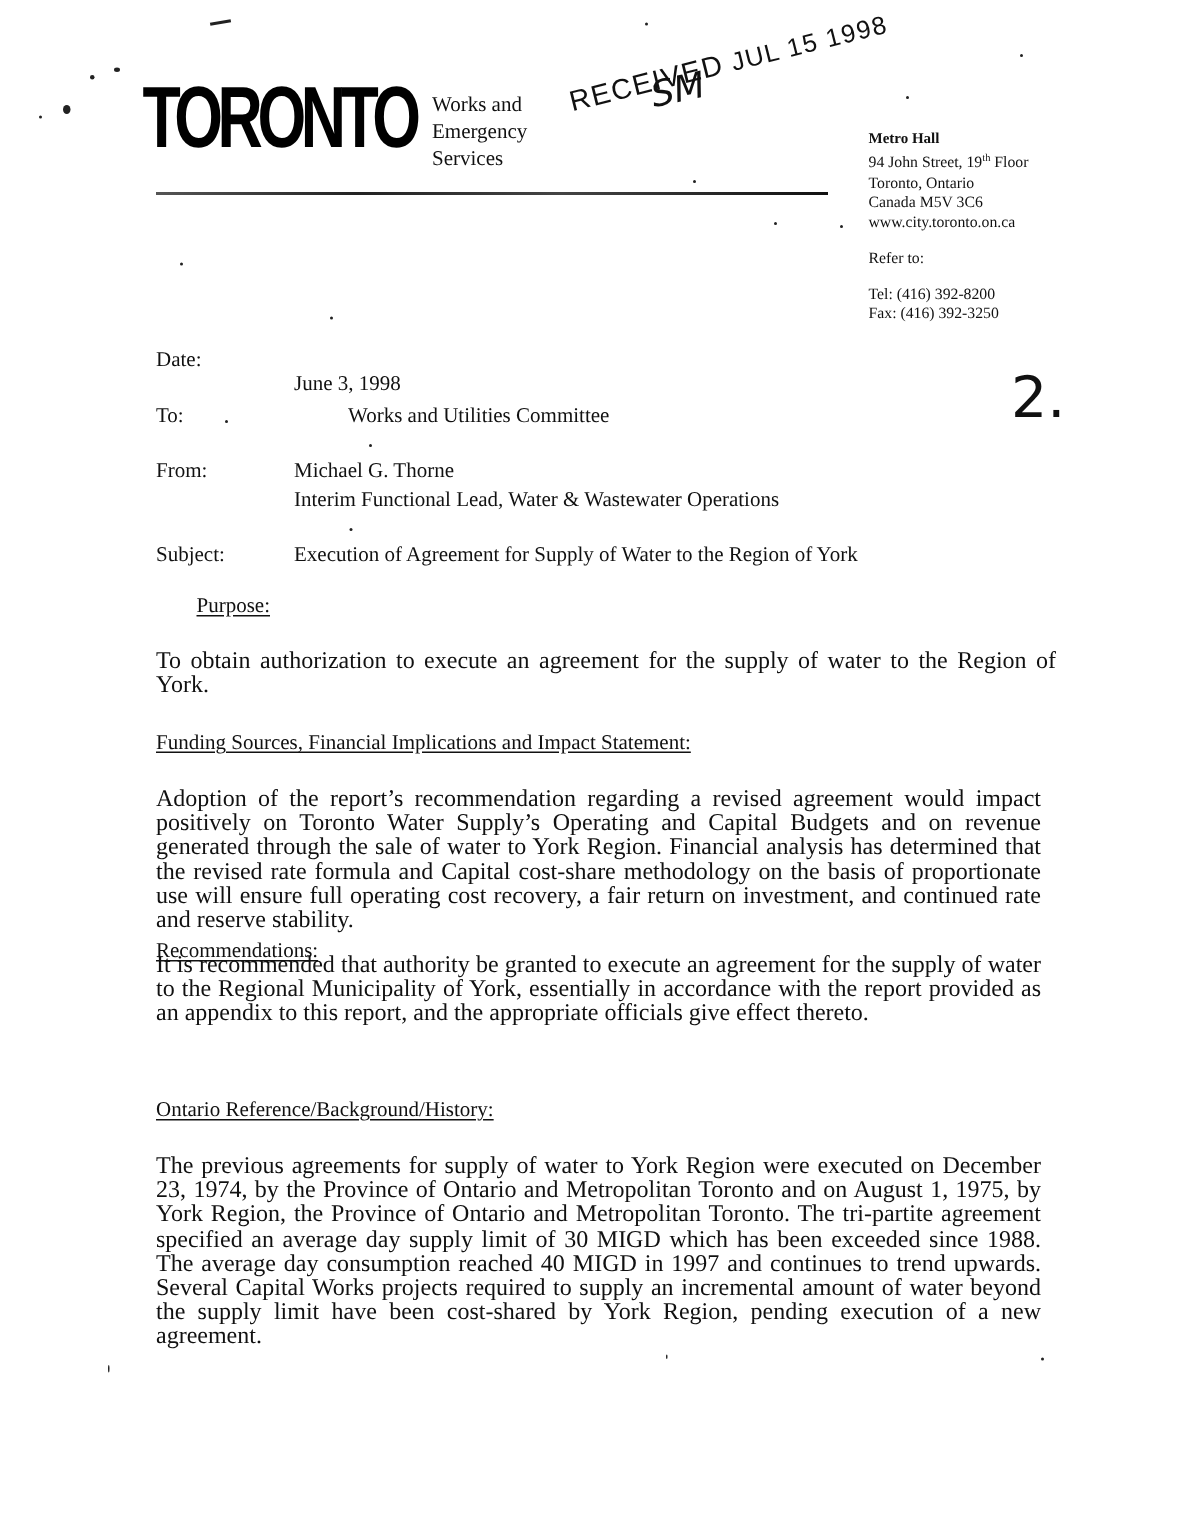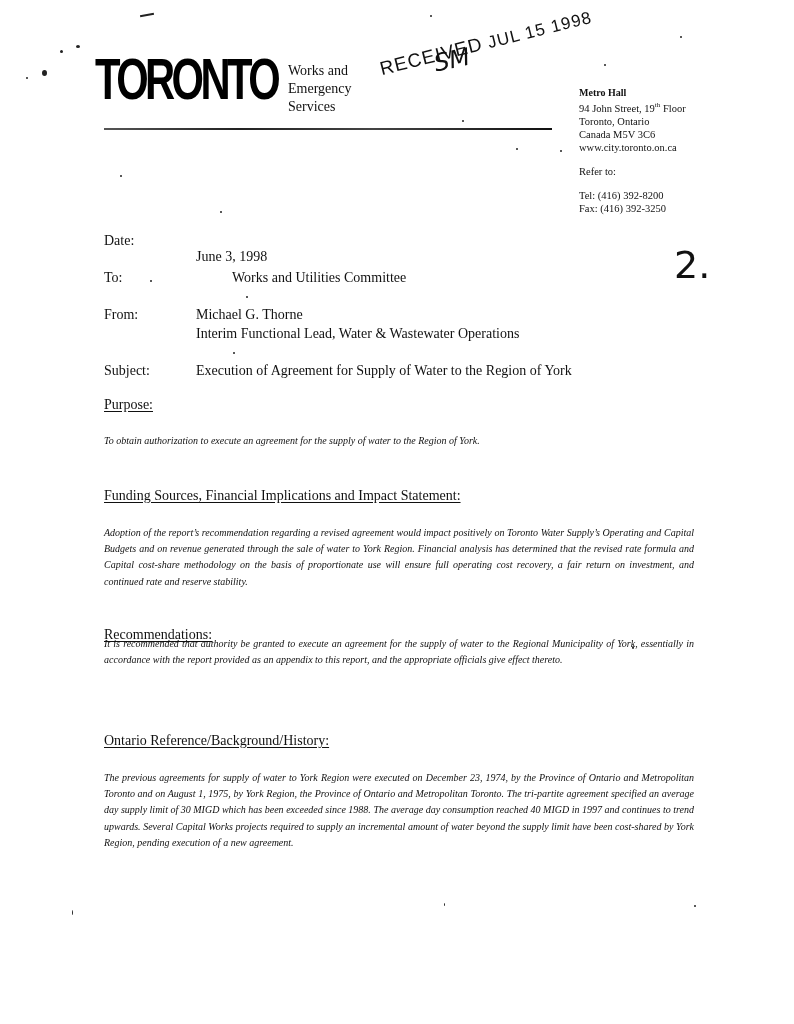--- a/index.html
+++ b/index.html
@@ -101,24 +101,23 @@
     
     .section-heading {
       left: 104px;
       font-size: 14px;
       text-decoration: underline;
       text-underline-offset: 2px;
     }
     .para {
       left: 104px;
       width: 590px;
-      font-size: 10px;
+      font-size: 16px;
       line-height: 16.2px;
       text-align: justify;
-      font-style: italic;
     }
 
     
     .speck {
       position: absolute;
       background: #222;
       border-radius: 50%;
     }
   </style>
 </head>
@@ -185,21 +184,21 @@
 <div class="abs field-label" style="top:269px;">To:</div>
 <div class="abs field-value" style="top:269px;margin-left:36px;">Works and Utilities Committee</div>
 
 <div class="abs field-label" style="top:306px;">From:</div>
 <div class="abs field-value" style="top:306px;">Michael G. Thorne</div>
 <div class="abs field-value" style="top:325px;">Interim Functional Lead, Water &amp; Wastewater Operations</div>
 
 <div class="abs field-label" style="top:362px;">Subject:</div>
 <div class="abs field-value" style="top:362px;">Execution of Agreement for Supply of Water to the Region of York</div>
 
-<div class="abs section-heading" style="top:397px;">Purpose:</div>
+<div class="abs section-heading" style="top:397px;margin-left:27px;">Purpose:</div>
 <div class="abs para" style="top:433px;width:600px;">To obtain authorization to execute an agreement for the supply of water to the Region of York.</div>
 
 <div class="abs section-heading" style="top:488px;">Funding Sources, Financial Implications and Impact Statement:</div>
 <div class="abs para" style="top:525px;">Adoption of the report’s recommendation regarding a revised agreement would impact positively on Toronto Water Supply’s Operating and Capital Budgets and on revenue generated through the sale of water to York Region.  Financial analysis has determined that the revised rate formula and Capital cost-share methodology on the basis of proportionate use will ensure full operating cost recovery, a fair return on investment, and continued rate and reserve stability.</div>
 
 <div class="abs section-heading" style="top:627px;">Recommendations:</div>
 <div class="abs para" style="top:636px;">It is recommended that authority be granted to execute an agreement for the supply of water to the Regional Municipality of York, essentially in accordance with the report provided as an appendix to this report, and the appropriate officials give effect thereto.</div>
 
 <div class="abs section-heading" style="top:733px;">Ontario Reference/Background/History:</div>
 <div class="abs para" style="top:770px;">The previous agreements for supply of water to York Region were executed on December 23, 1974, by the Province of Ontario and Metropolitan Toronto and on August 1, 1975, by York Region, the Province of Ontario and Metropolitan Toronto.  The tri-partite agreement specified an average day supply limit of 30 MIGD which has been exceeded since 1988.  The average day consumption reached 40 MIGD in 1997 and continues to trend upwards.  Several Capital Works projects required to supply an incremental amount of water beyond the supply limit have been cost-shared by York Region, pending execution of a new agreement.</div>

